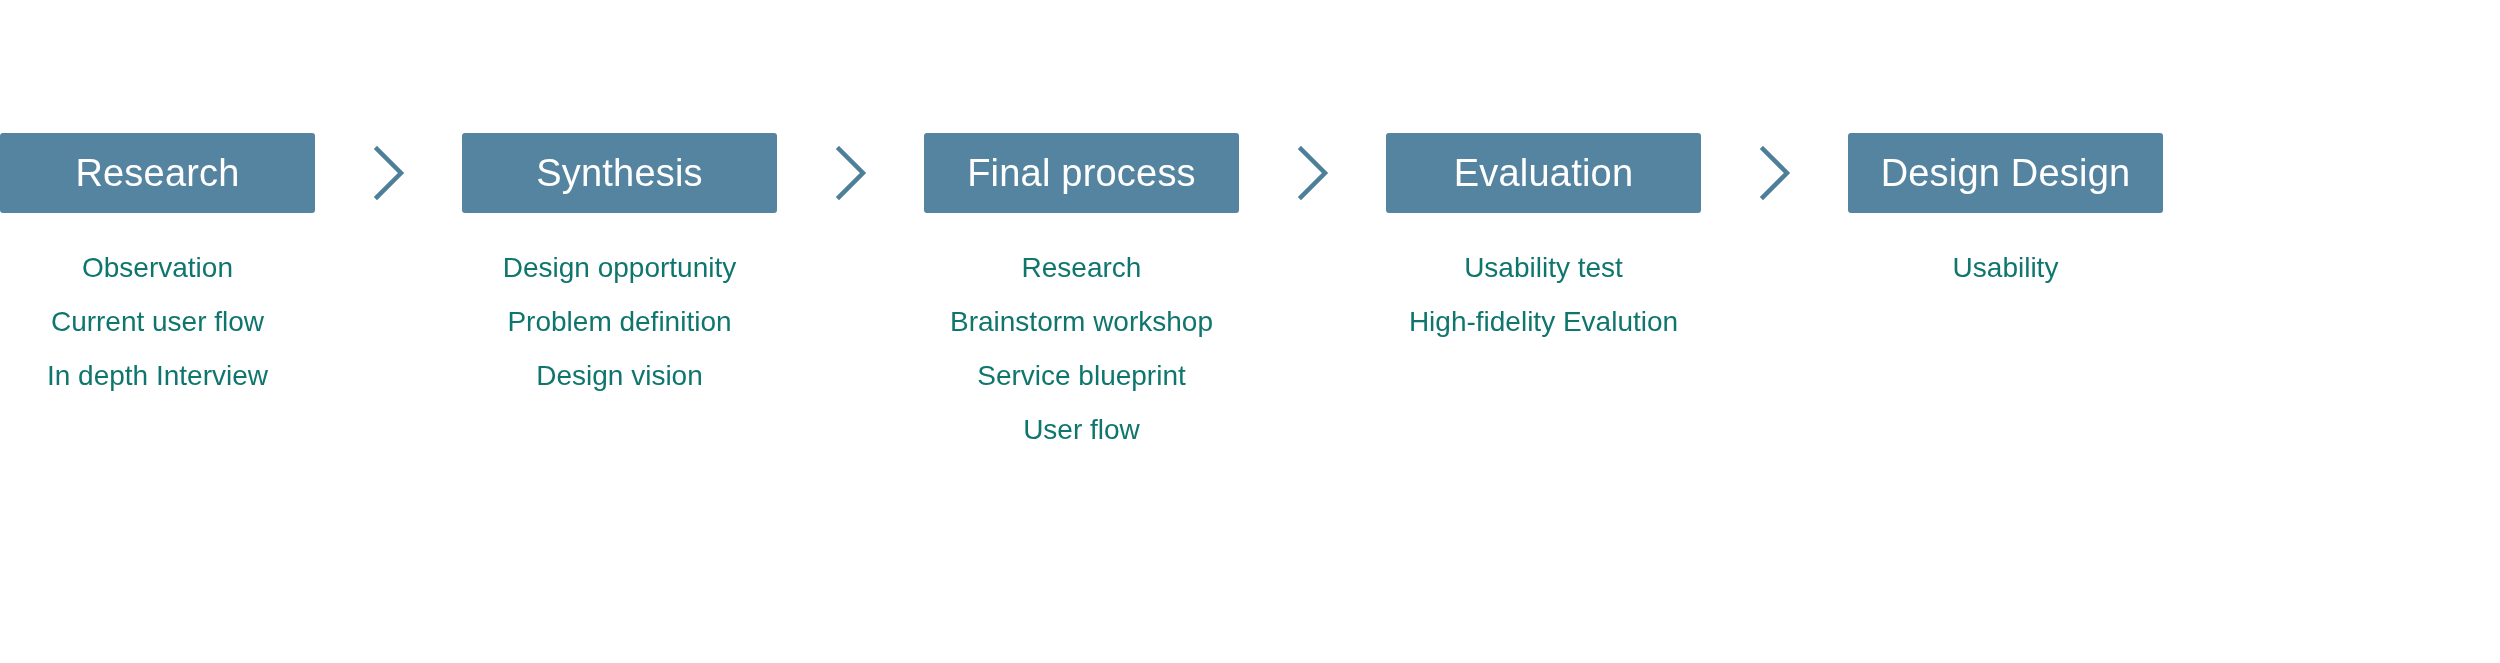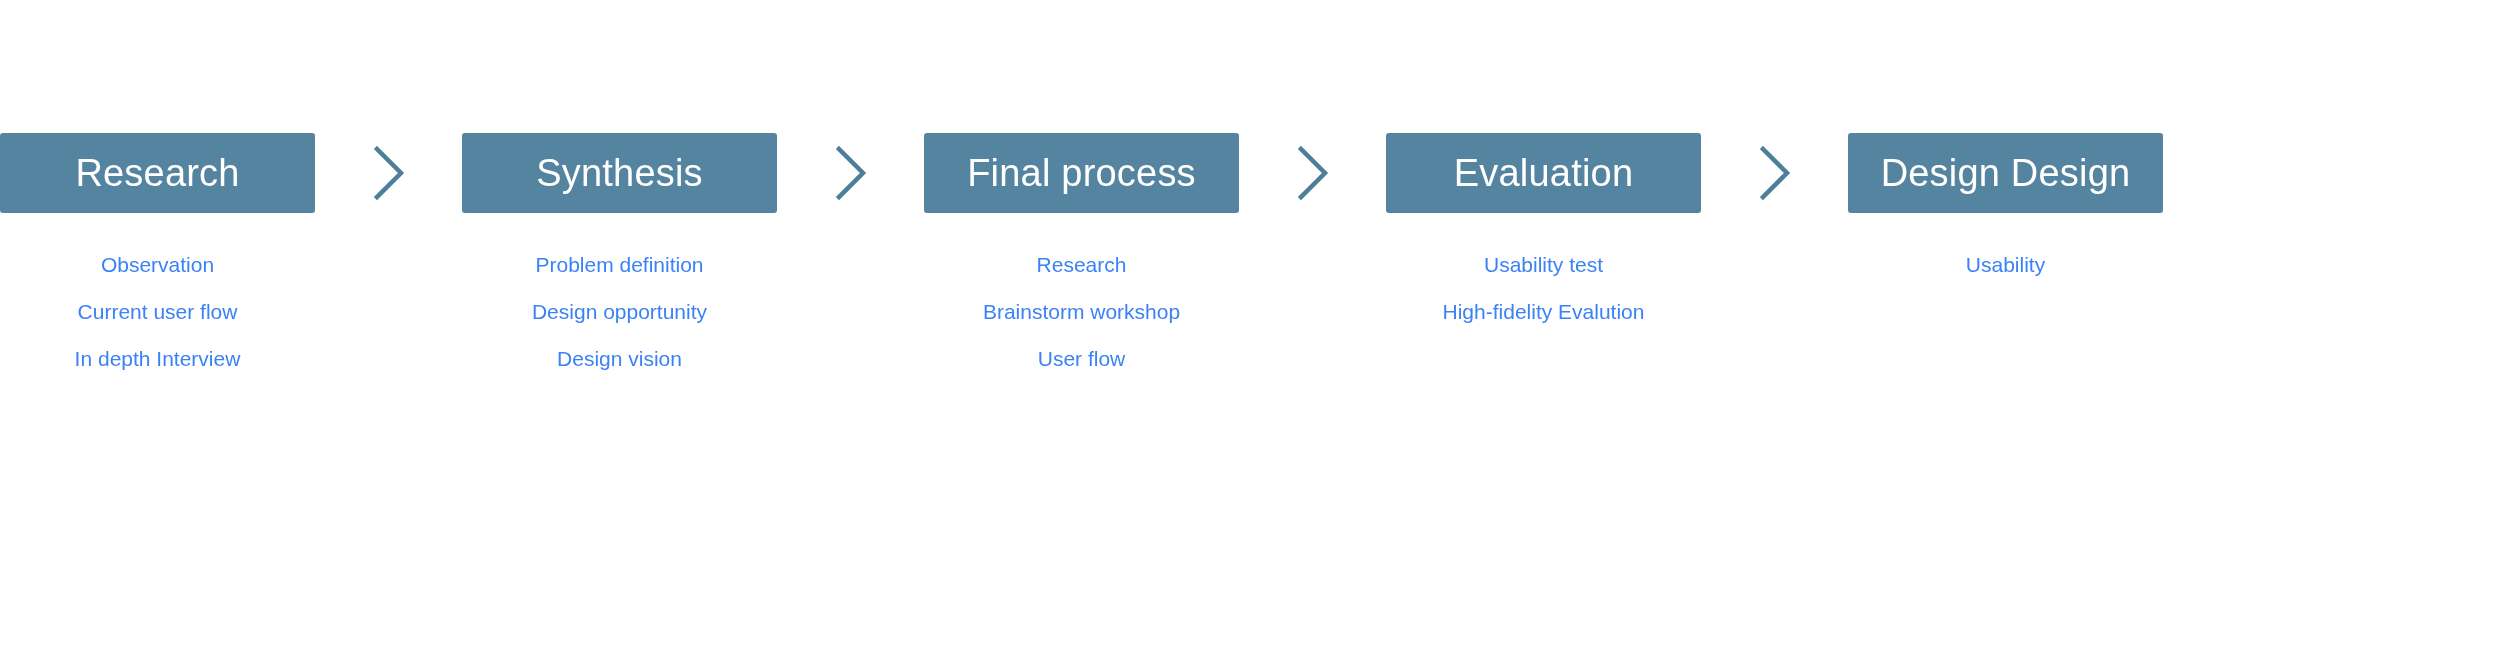--- a/index.html
+++ b/index.html
@@ -64,22 +64,22 @@
   .stage-items {
     margin-top: 0;
     padding-top: 28px;
     width: 460px;
     display: flex;
     flex-direction: column;
     align-items: center;
   }
 
   .stage-item {
-    color: #3b82f6;
-    font-size: 21px;
+    color: #0f766e;
+    font-size: 28px;
     font-weight: 400;
     line-height: 1;
     text-align: center;
     white-space: nowrap;
     padding: 13px 0;
   }
 
   
   .chevron-gap {
     width: 147px;
@@ -115,35 +115,36 @@
         </div>
       </div>
       <div class="chevron-gap">
         <svg width="36" height="56" viewBox="0 0 36 56" aria-hidden="true">
           <path d="M6 4 L30 28 L6 52"></path>
         </svg>
       </div>
       <div class="stage">
         <div class="stage-pill">Synthesis</div>
         <div class="stage-items">
+          <div class="stage-item">Design opportunity</div>
           <div class="stage-item">Problem definition</div>
-          <div class="stage-item">Design opportunity</div>
           <div class="stage-item">Design vision</div>
         </div>
       </div>
       <div class="chevron-gap">
         <svg width="36" height="56" viewBox="0 0 36 56" aria-hidden="true">
           <path d="M6 4 L30 28 L6 52"></path>
         </svg>
       </div>
       <div class="stage">
         <div class="stage-pill">Final process</div>
         <div class="stage-items">
           <div class="stage-item">Research</div>
           <div class="stage-item">Brainstorm workshop</div>
+          <div class="stage-item">Service blueprint</div>
           <div class="stage-item">User flow</div>
         </div>
       </div>
       <div class="chevron-gap">
         <svg width="36" height="56" viewBox="0 0 36 56" aria-hidden="true">
           <path d="M6 4 L30 28 L6 52"></path>
         </svg>
       </div>
       <div class="stage">
         <div class="stage-pill">Evaluation</div>

